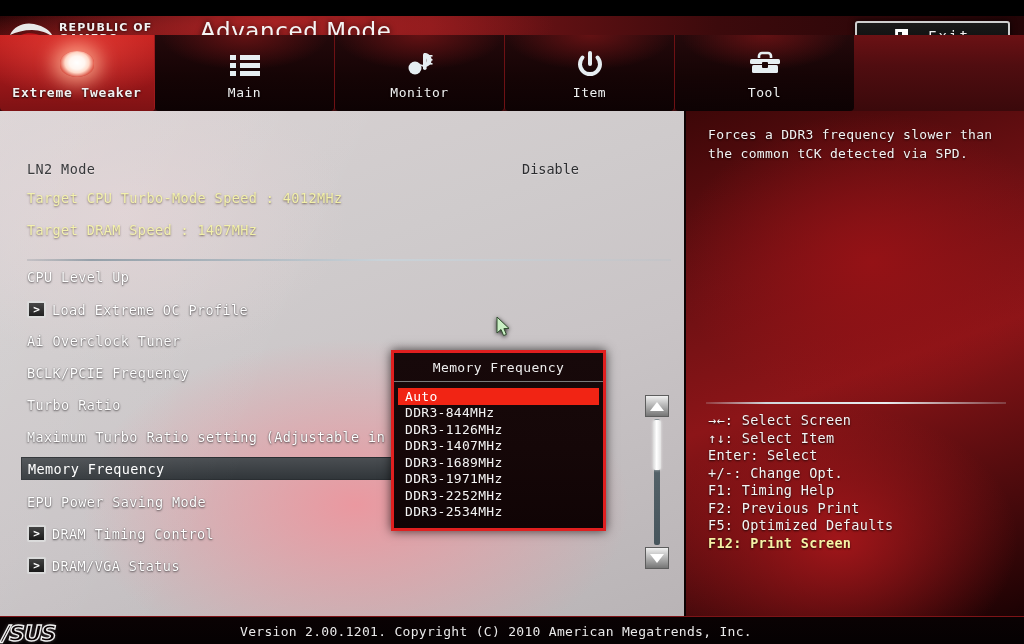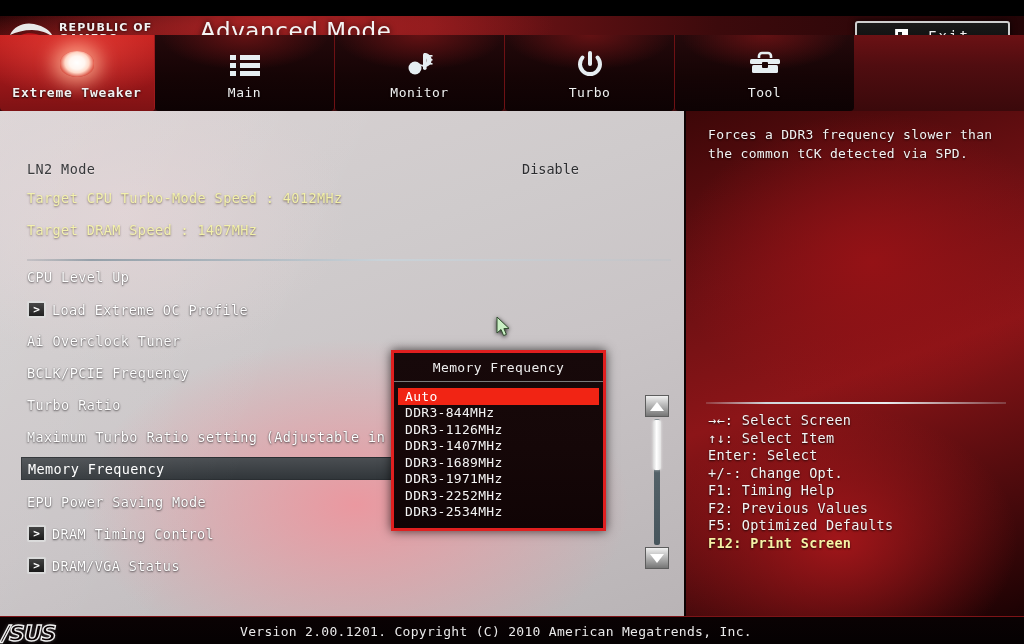--- a/index.html
+++ b/index.html
@@ -454,21 +454,21 @@
       <div class="tab-label">Monitor</div>
     </div>
 
     <div class="tab" style="width:170px">
       <div class="tab-icon">
         <svg width="34" height="28" viewBox="0 0 34 28">
           <path d="M17 3 v11" stroke="#e6eef2" stroke-width="4" stroke-linecap="round"></path>
           <path d="M9.5 7.5 a10 10 0 1 0 15 0" stroke="#e6eef2" stroke-width="4" fill="none" stroke-linecap="round"></path>
         </svg>
       </div>
-      <div class="tab-label">Turbo</div>
+      <div class="tab-label">Item</div>
     </div>
 
     <div class="tab" style="width:179px;border-right:none">
       <div class="tab-icon">
         <svg width="36" height="28" viewBox="0 0 36 28">
           <path d="M12 8 v-2 a3 3 0 0 1 3 -3 h6 a3 3 0 0 1 3 3 v2" stroke="#e6eef2" stroke-width="2.6" fill="none"></path>
           <rect x="3" y="9" width="30" height="5" rx="1.5" fill="#e6eef2"></rect>
           <rect x="5" y="15" width="26" height="8" rx="1.5" fill="#e6eef2"></rect>
           <rect x="15" y="12" width="6" height="6" rx="1" fill="#1a0405"></rect>
         </svg>
@@ -543,21 +543,21 @@
 
     <div class="right-pane">
       <div class="help-text">Forces a DDR3 frequency slower than the common tCK detected via SPD.</div>
       <div class="help-divider"></div>
       <div class="keylist">
         <div class="keyline">→←: Select Screen</div>
         <div class="keyline">↑↓: Select Item</div>
         <div class="keyline">Enter: Select</div>
         <div class="keyline">+/-: Change Opt.</div>
         <div class="keyline">F1: Timing Help</div>
-        <div class="keyline">F2: Previous Values</div>
+        <div class="keyline">F2: Previous Print</div>
         <div class="keyline">F5: Optimized Defaults</div>
         <div class="keyline hl">F12: Print Screen</div>
       </div>
     </div>
 
   </div>
 
   <div class="footer">
     <div class="asus-logo">/SUS</div>
     <div class="footer-version">Version 2.00.1201. Copyright (C) 2010 American Megatrends, Inc.</div>

